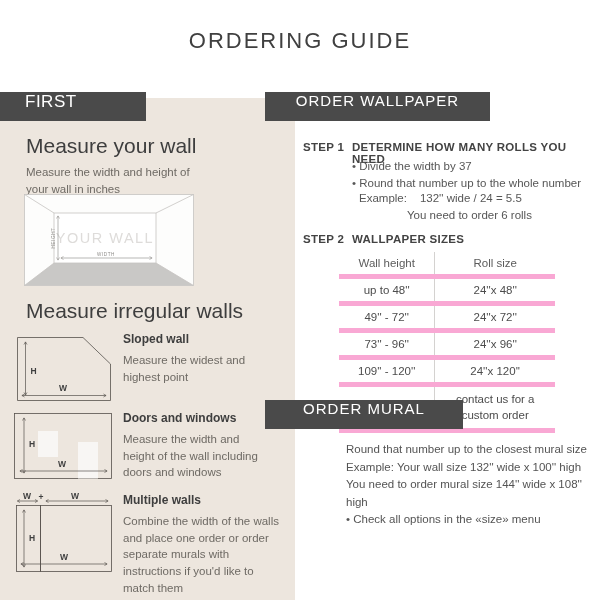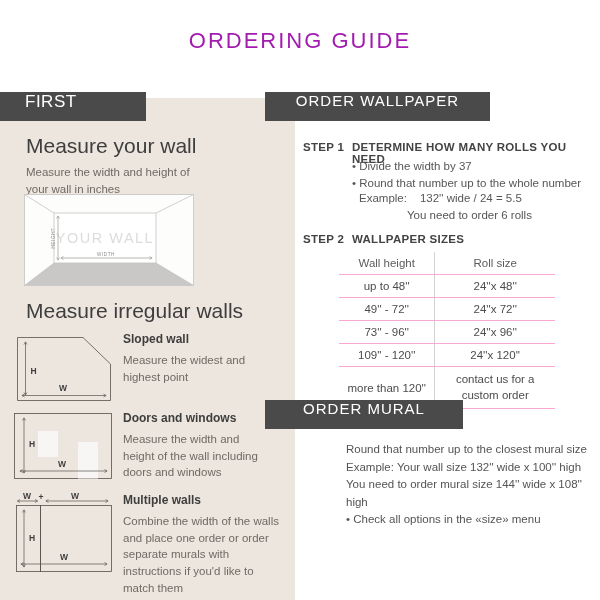--- a/index.html
+++ b/index.html
@@ -1,20 +1,20 @@
 <!DOCTYPE html>
 <html><head>
 <meta charset="utf-8">
 <style>
   html,body{margin:0;padding:0;}
   body{width:600px;height:600px;background:#ffffff;font-family:"Liberation Sans",sans-serif;}
   .canvas{position:relative;width:600px;height:600px;overflow:hidden;background:#fff;}
 
   .page-title{position:absolute;top:28px;left:0;width:600px;text-align:center;
-    font-size:22px;letter-spacing:2px;color:#a21caf;font-weight:500;}
+    font-size:22px;letter-spacing:2px;color:#404040;font-weight:500;}
 
   .left-panel{position:absolute;left:0;top:98px;width:295px;height:502px;background:#EDE6DE;}
 
   .bar{position:absolute;background:#4A4A4A;color:#ffffff;display:flex;align-items:flex-start;
     box-sizing:border-box;z-index:5;}
   .bar-first{left:0;top:92px;width:146px;height:29px;padding-left:25px;font-size:17px;letter-spacing:.5px;}
   .bar-wallpaper{left:265px;top:92px;width:225px;height:29px;justify-content:center;font-size:15px;letter-spacing:1px;}
   .bar-mural{left:265px;top:400px;width:198px;height:29px;justify-content:center;font-size:15px;letter-spacing:1px;}
 
   .sec-heading{position:absolute;left:26px;font-size:21px;color:#3e3e3e;font-weight:500;z-index:2;}
@@ -40,21 +40,21 @@
   .step1-row{top:141px;}
   .step2-row{top:233px;}
   .bullets{position:absolute;left:352px;top:158px;font-size:11.5px;color:#565656;line-height:1.5;}
   .example-row{position:absolute;left:359px;top:192px;font-size:11.5px;color:#565656;}
   .example-row .val{margin-left:13px;}
   .example-result{position:absolute;left:407px;top:209px;font-size:11.5px;color:#565656;}
 
   table.size-table{position:absolute;left:339px;top:252px;width:216px;border-collapse:collapse;
     font-size:11.5px;color:#4c4c4c;}
   .size-table th{font-weight:400;color:#5c5c5c;}
-  .size-table th,.size-table td{text-align:center;padding:5px 4px;border-bottom:1px solid #f9a8d4;}
+  .size-table th,.size-table td{text-align:center;padding:5px 4px;border-bottom:5px solid #f9a8d4;}
   .size-table th:first-child,.size-table td:first-child{border-right:1px solid #d4d2d0;width:96px;}
   .size-table .tall{line-height:1.35;}
 
   .mural-text{position:absolute;left:346px;top:441px;font-size:11.5px;color:#545454;line-height:17.5px;}
 
   svg text{font-family:"Liberation Sans",sans-serif;}
   .dim-label{font-size:8.5px;font-weight:700;fill:#3f3f3f;}
   .tiny-label{font-size:4.6px;fill:#8f8d8a;letter-spacing:.6px;}
 </style>
 </head>

